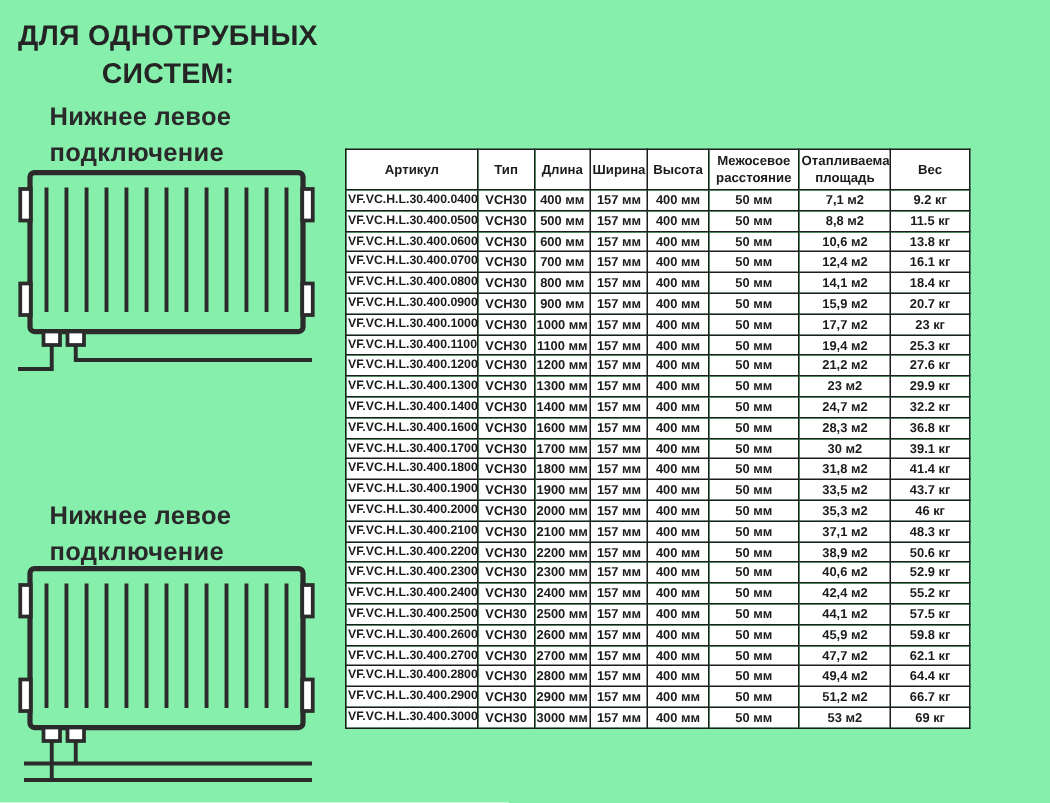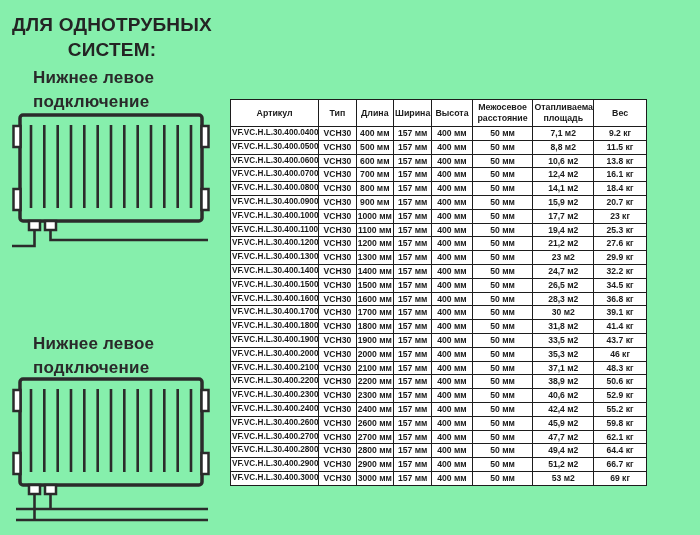--- a/index.html
+++ b/index.html
@@ -284,30 +284,20 @@
             <td>VF.VC.H.L.30.400.1400</td>
             <td>VCH30</td>
             <td>1400 мм</td>
             <td>157 мм</td>
             <td>400 мм</td>
             <td>50 мм</td>
             <td>24,7 м2</td>
             <td>32.2 кг</td>
           </tr>
           <tr>
-            <td>VF.VC.H.L.30.400.1500</td>
-            <td>VCH30</td>
-            <td>1500 мм</td>
-            <td>157 мм</td>
-            <td>400 мм</td>
-            <td>50 мм</td>
-            <td>26,5 м2</td>
-            <td>34.5 кг</td>
-          </tr>
-          <tr>
             <td>VF.VC.H.L.30.400.1600</td>
             <td>VCH30</td>
             <td>1600 мм</td>
             <td>157 мм</td>
             <td>400 мм</td>
             <td>50 мм</td>
             <td>28,3 м2</td>
             <td>36.8 кг</td>
           </tr>
           <tr>
@@ -382,20 +372,30 @@
           </tr>
           <tr>
             <td>VF.VC.H.L.30.400.2400</td>
             <td>VCH30</td>
             <td>2400 мм</td>
             <td>157 мм</td>
             <td>400 мм</td>
             <td>50 мм</td>
             <td>42,4 м2</td>
             <td>55.2 кг</td>
+          </tr>
+          <tr>
+            <td>VF.VC.H.L.30.400.2500</td>
+            <td>VCH30</td>
+            <td>2500 мм</td>
+            <td>157 мм</td>
+            <td>400 мм</td>
+            <td>50 мм</td>
+            <td>44,1 м2</td>
+            <td>57.5 кг</td>
           </tr>
           <tr>
             <td>VF.VC.H.L.30.400.2600</td>
             <td>VCH30</td>
             <td>2600 мм</td>
             <td>157 мм</td>
             <td>400 мм</td>
             <td>50 мм</td>
             <td>45,9 м2</td>
             <td>59.8 кг</td>

